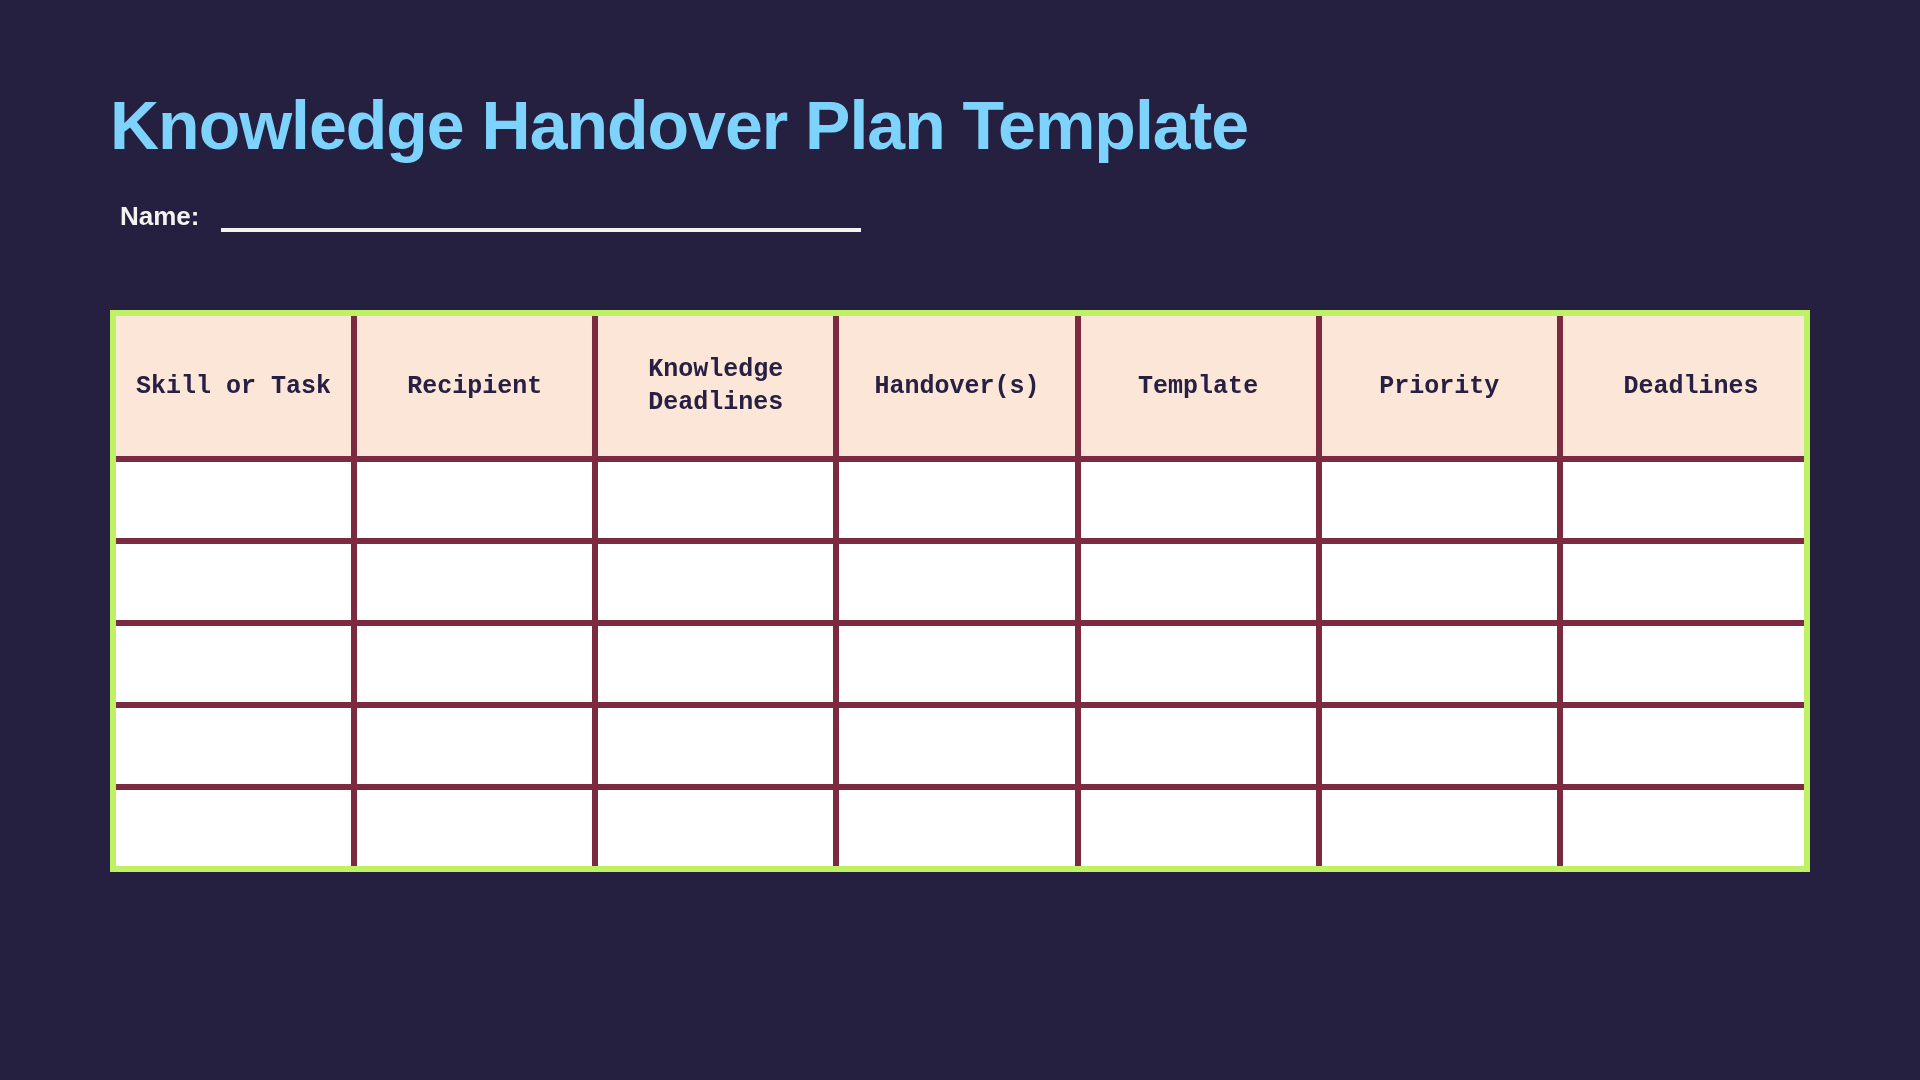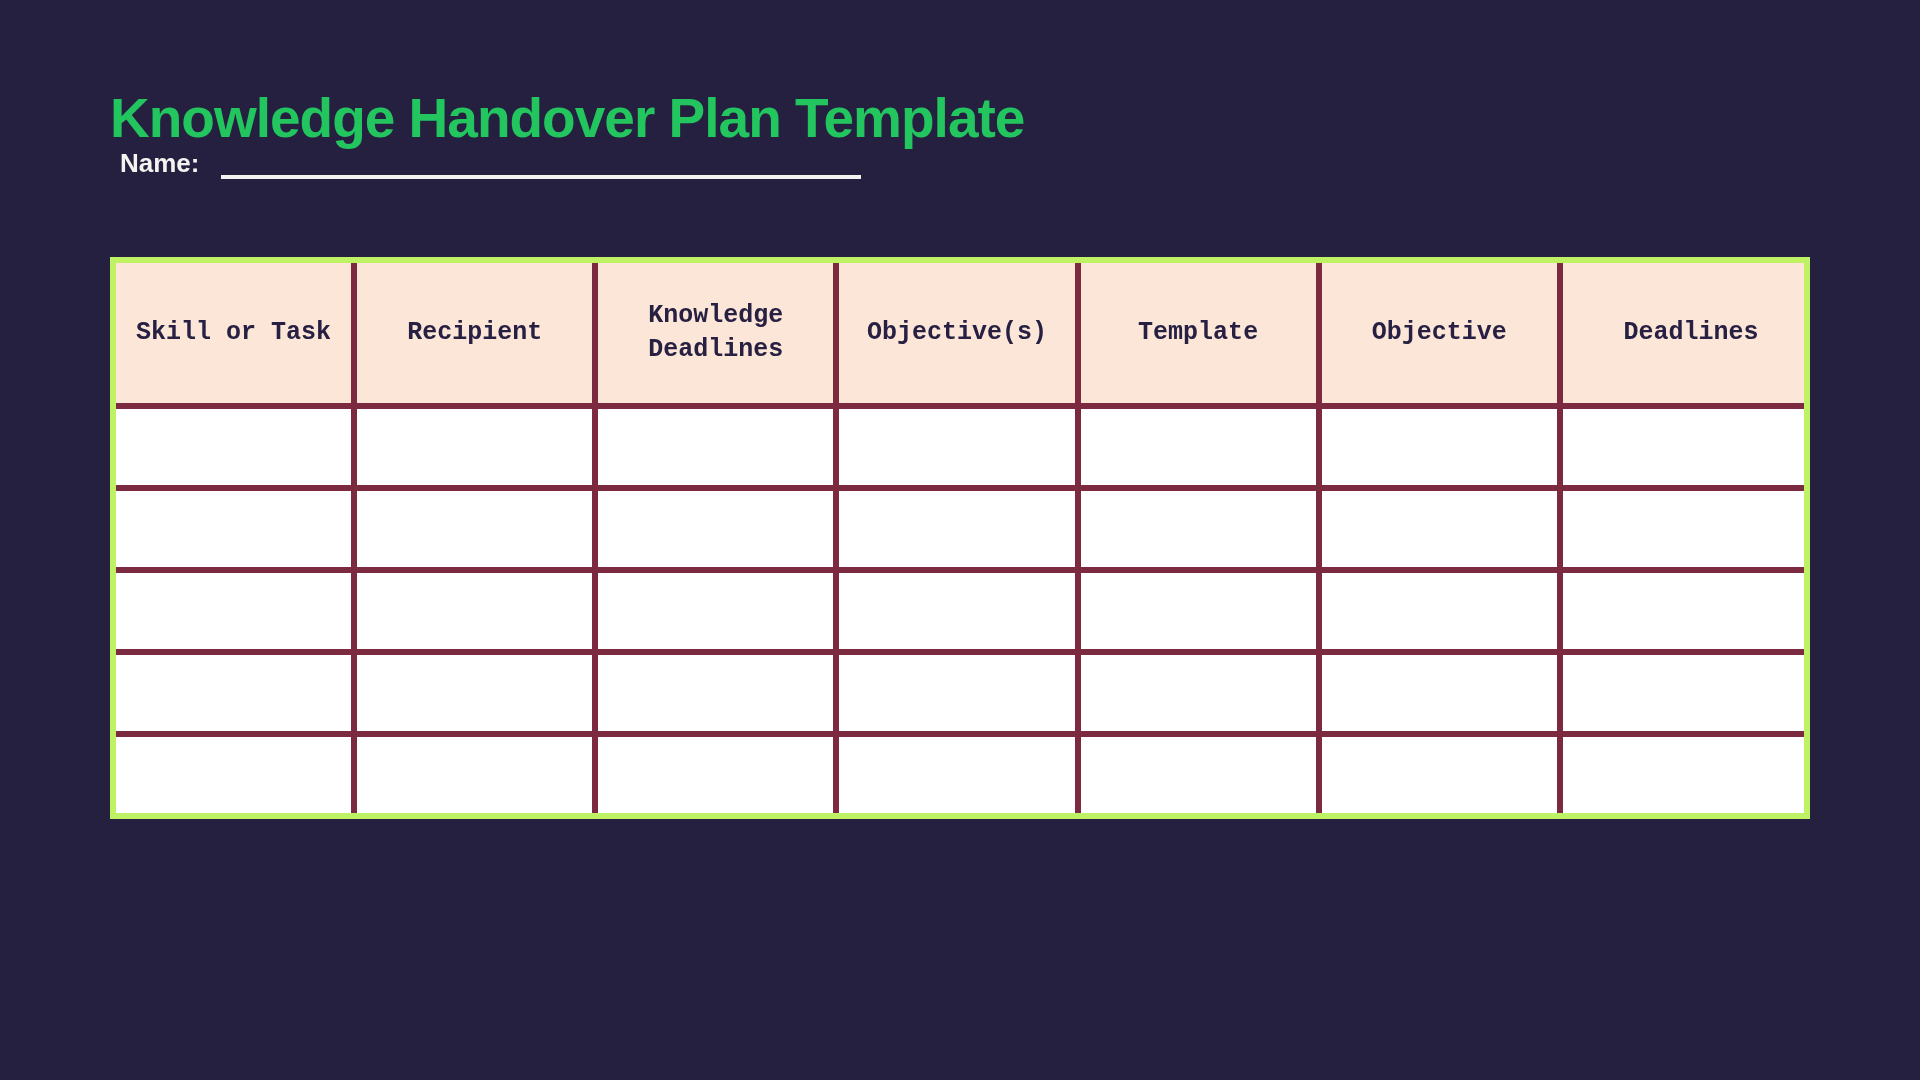--- a/index.html
+++ b/index.html
@@ -3,29 +3,30 @@
 <meta charset="utf-8">
 <style>
   * { box-sizing: border-box; margin: 0; padding: 0; }
   html, body { width: 1920px; height: 1080px; overflow: hidden; }
   body {
     background: #252040;
     font-family: Arial, Helvetica, sans-serif;
     padding: 90px 110px 0 110px;
   }
   .title {
-    color: #22c55e;
-    font-size: 55px;
+    color: #7dd3fc;
+    font-size: 68px;
     font-weight: 900;
     letter-spacing: -1px;
     line-height: 1.05;
   }
   .name-row {
     display: flex;
     align-items: flex-end;
+    margin-top: 40px;
     gap: 22px;
     padding-left: 10px;
   }
   .name-label {
     color: #f5f3f0;
     font-size: 26px;
     font-weight: 700;
   }
   .name-line {
     width: 640px;
@@ -75,23 +76,23 @@
   <span class="name-line"></span>
 </div>
 
 <div class="table-wrap">
   <table class="plan">
     <thead>
       <tr>
         <th>Skill or Task</th>
         <th>Recipient</th>
         <th>Knowledge Deadlines</th>
-        <th>Objective(s)</th>
+        <th>Handover(s)</th>
         <th>Template</th>
-        <th>Objective</th>
+        <th>Priority</th>
         <th>Deadlines</th>
       </tr>
     </thead>
     <tbody>
       <tr>
         <td></td>
         <td></td>
         <td></td>
         <td></td>
         <td></td>

